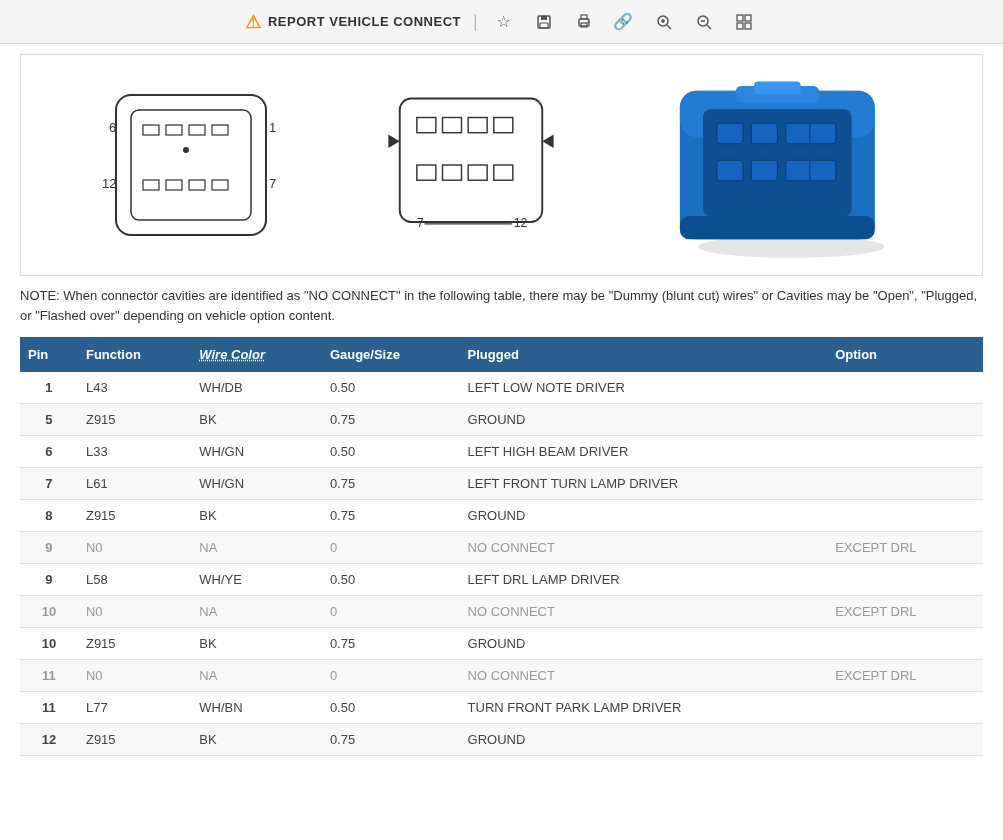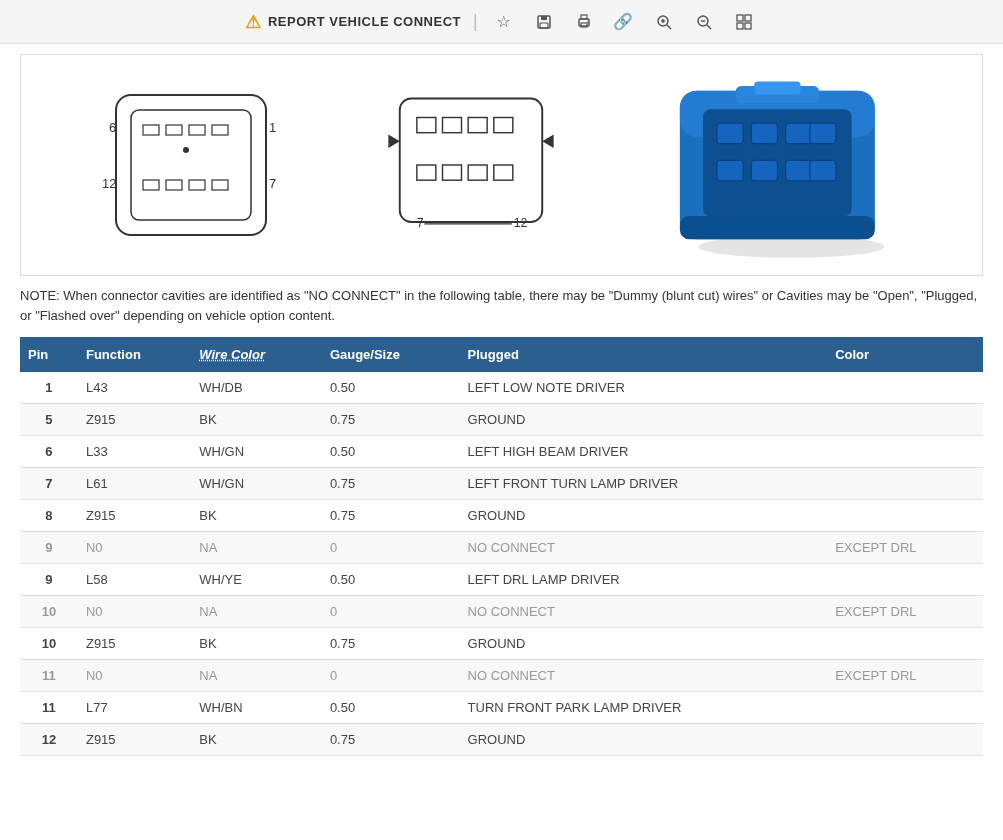--- a/index.html
+++ b/index.html
@@ -262,21 +262,21 @@
 
 <div class="data-table-wrapper">
   <table>
     <thead>
       <tr>
         <th>Pin</th>
         <th>Function</th>
         <th class="wire-color-col">Wire Color</th>
         <th>Gauge/Size</th>
         <th>Plugged</th>
-        <th>Color</th>
+        <th>Option</th>
       </tr>
     </thead>
     <tbody id="table-body">
     <tr>
           <td>1</td>
           <td>L43</td>
           <td>WH/DB</td>
           <td>0.50</td>
           <td>LEFT LOW NOTE DRIVER</td>
           <td></td>

